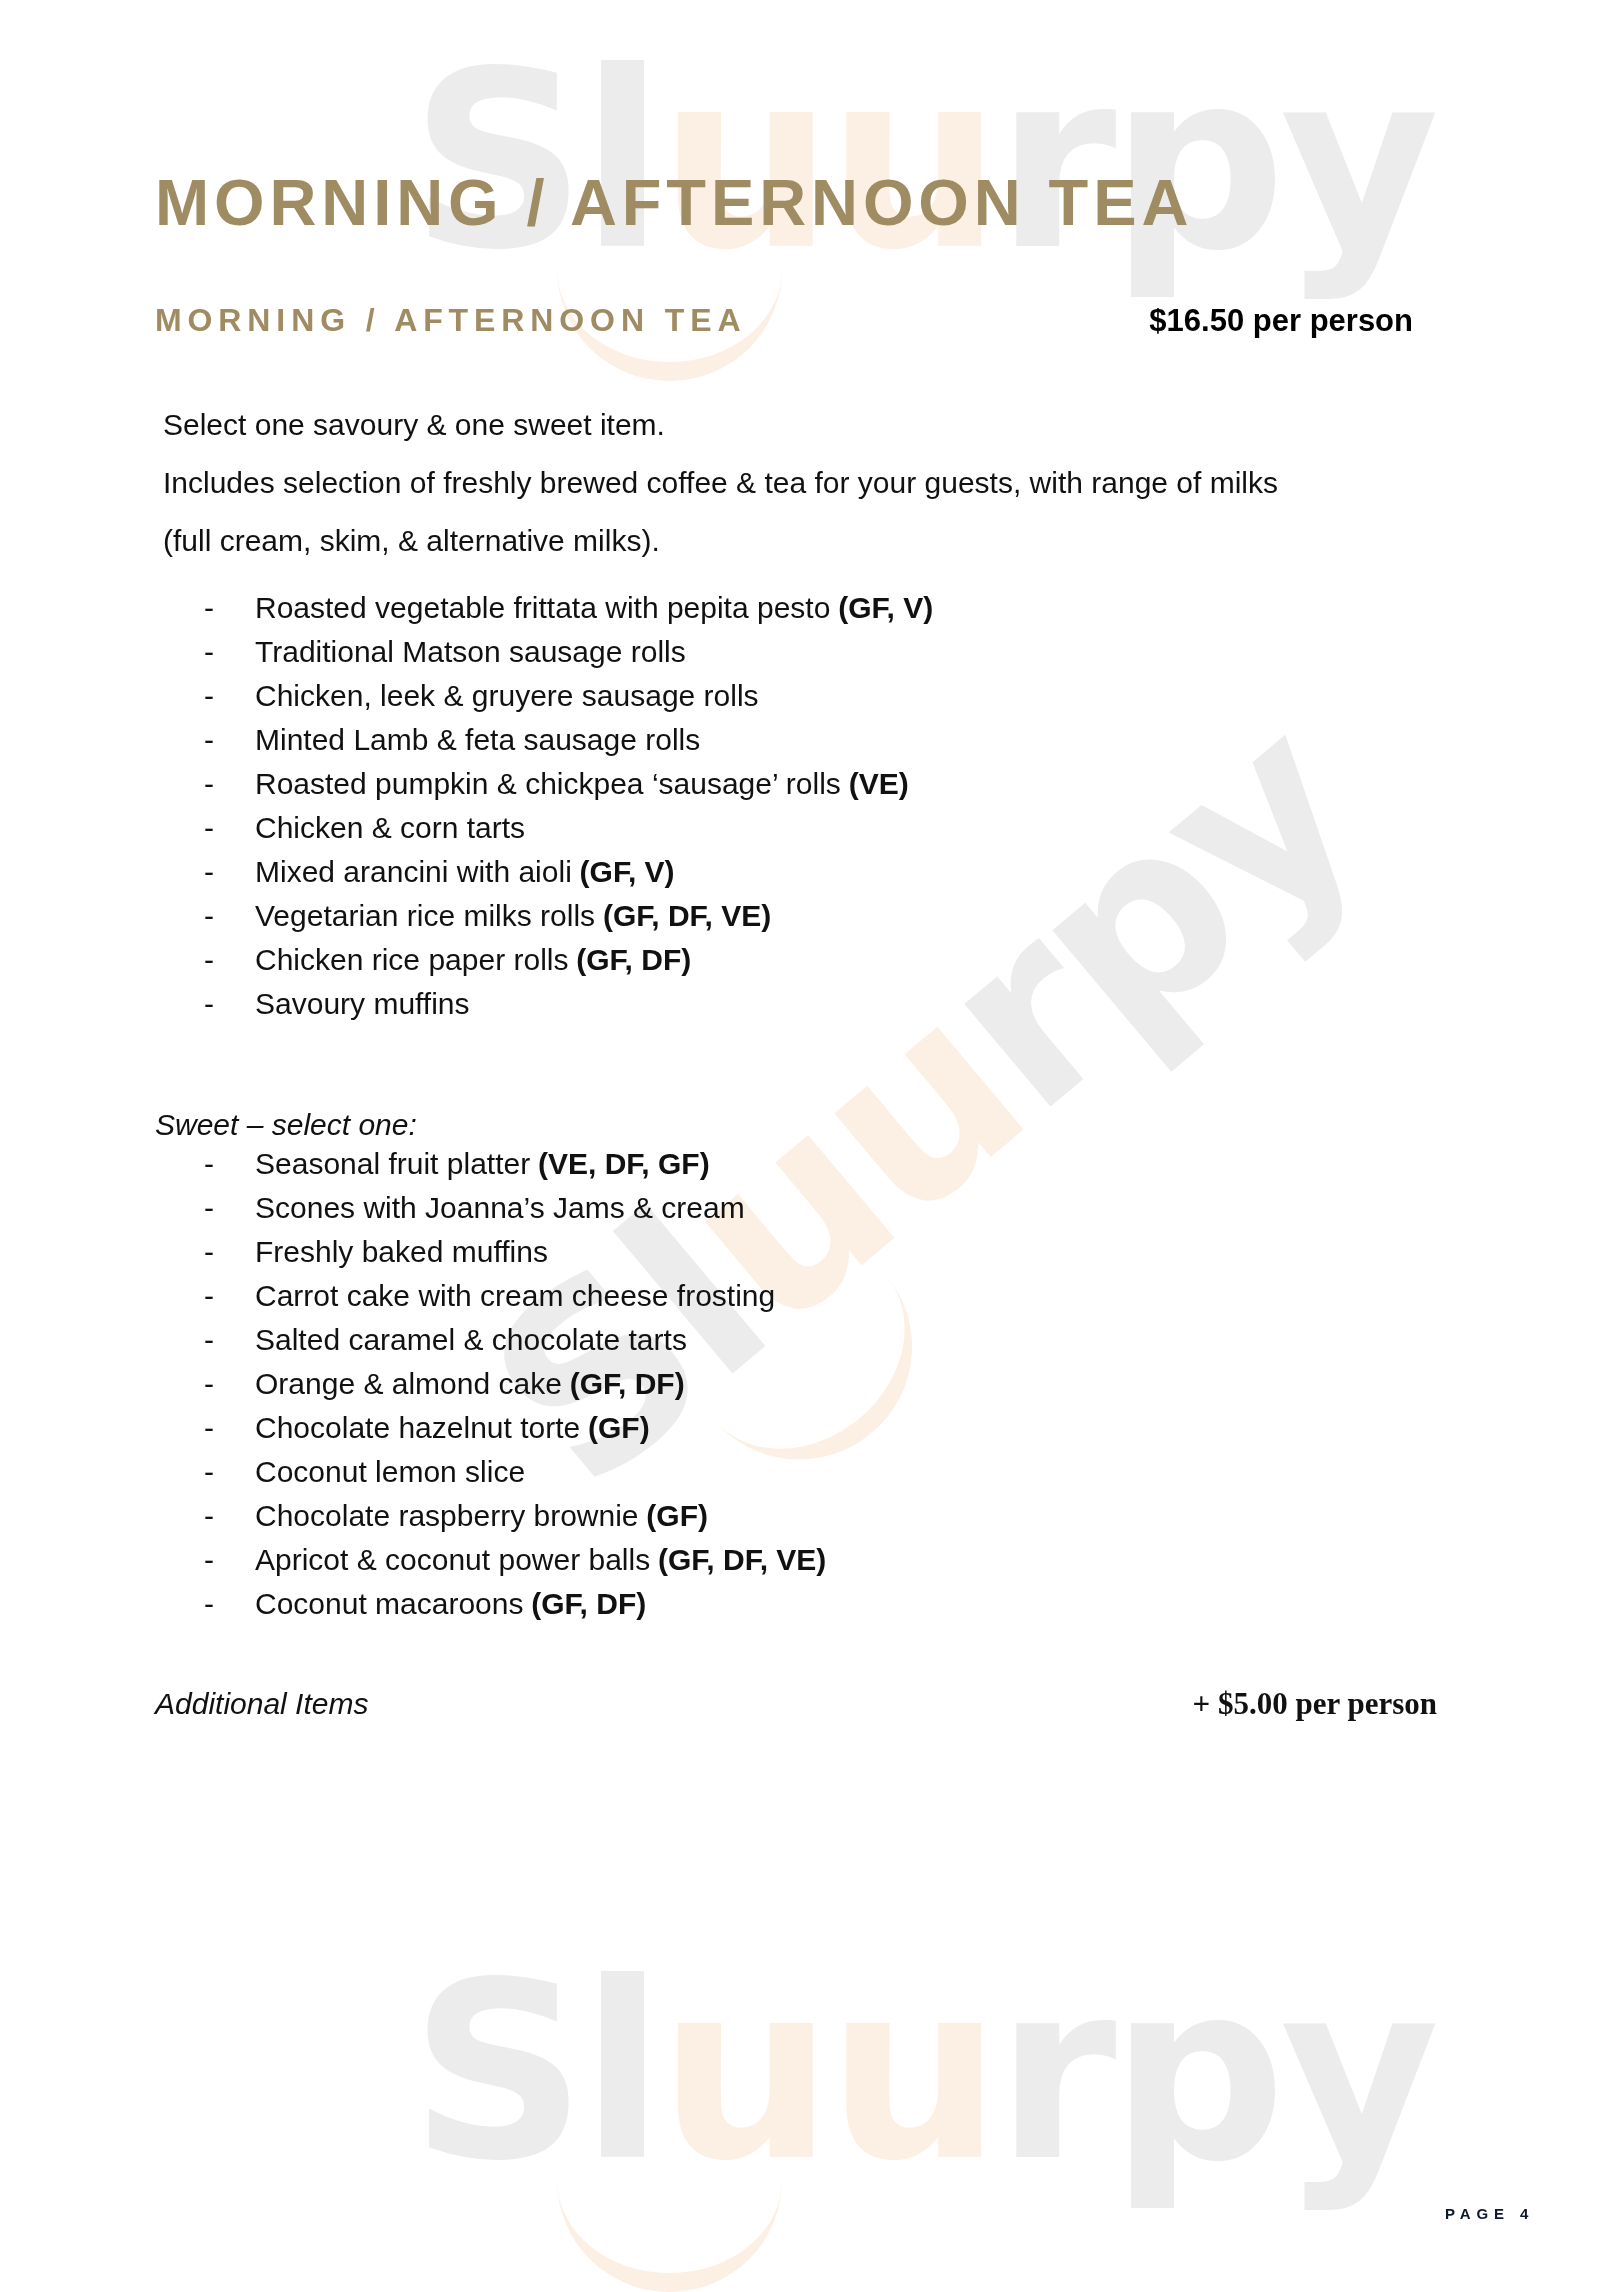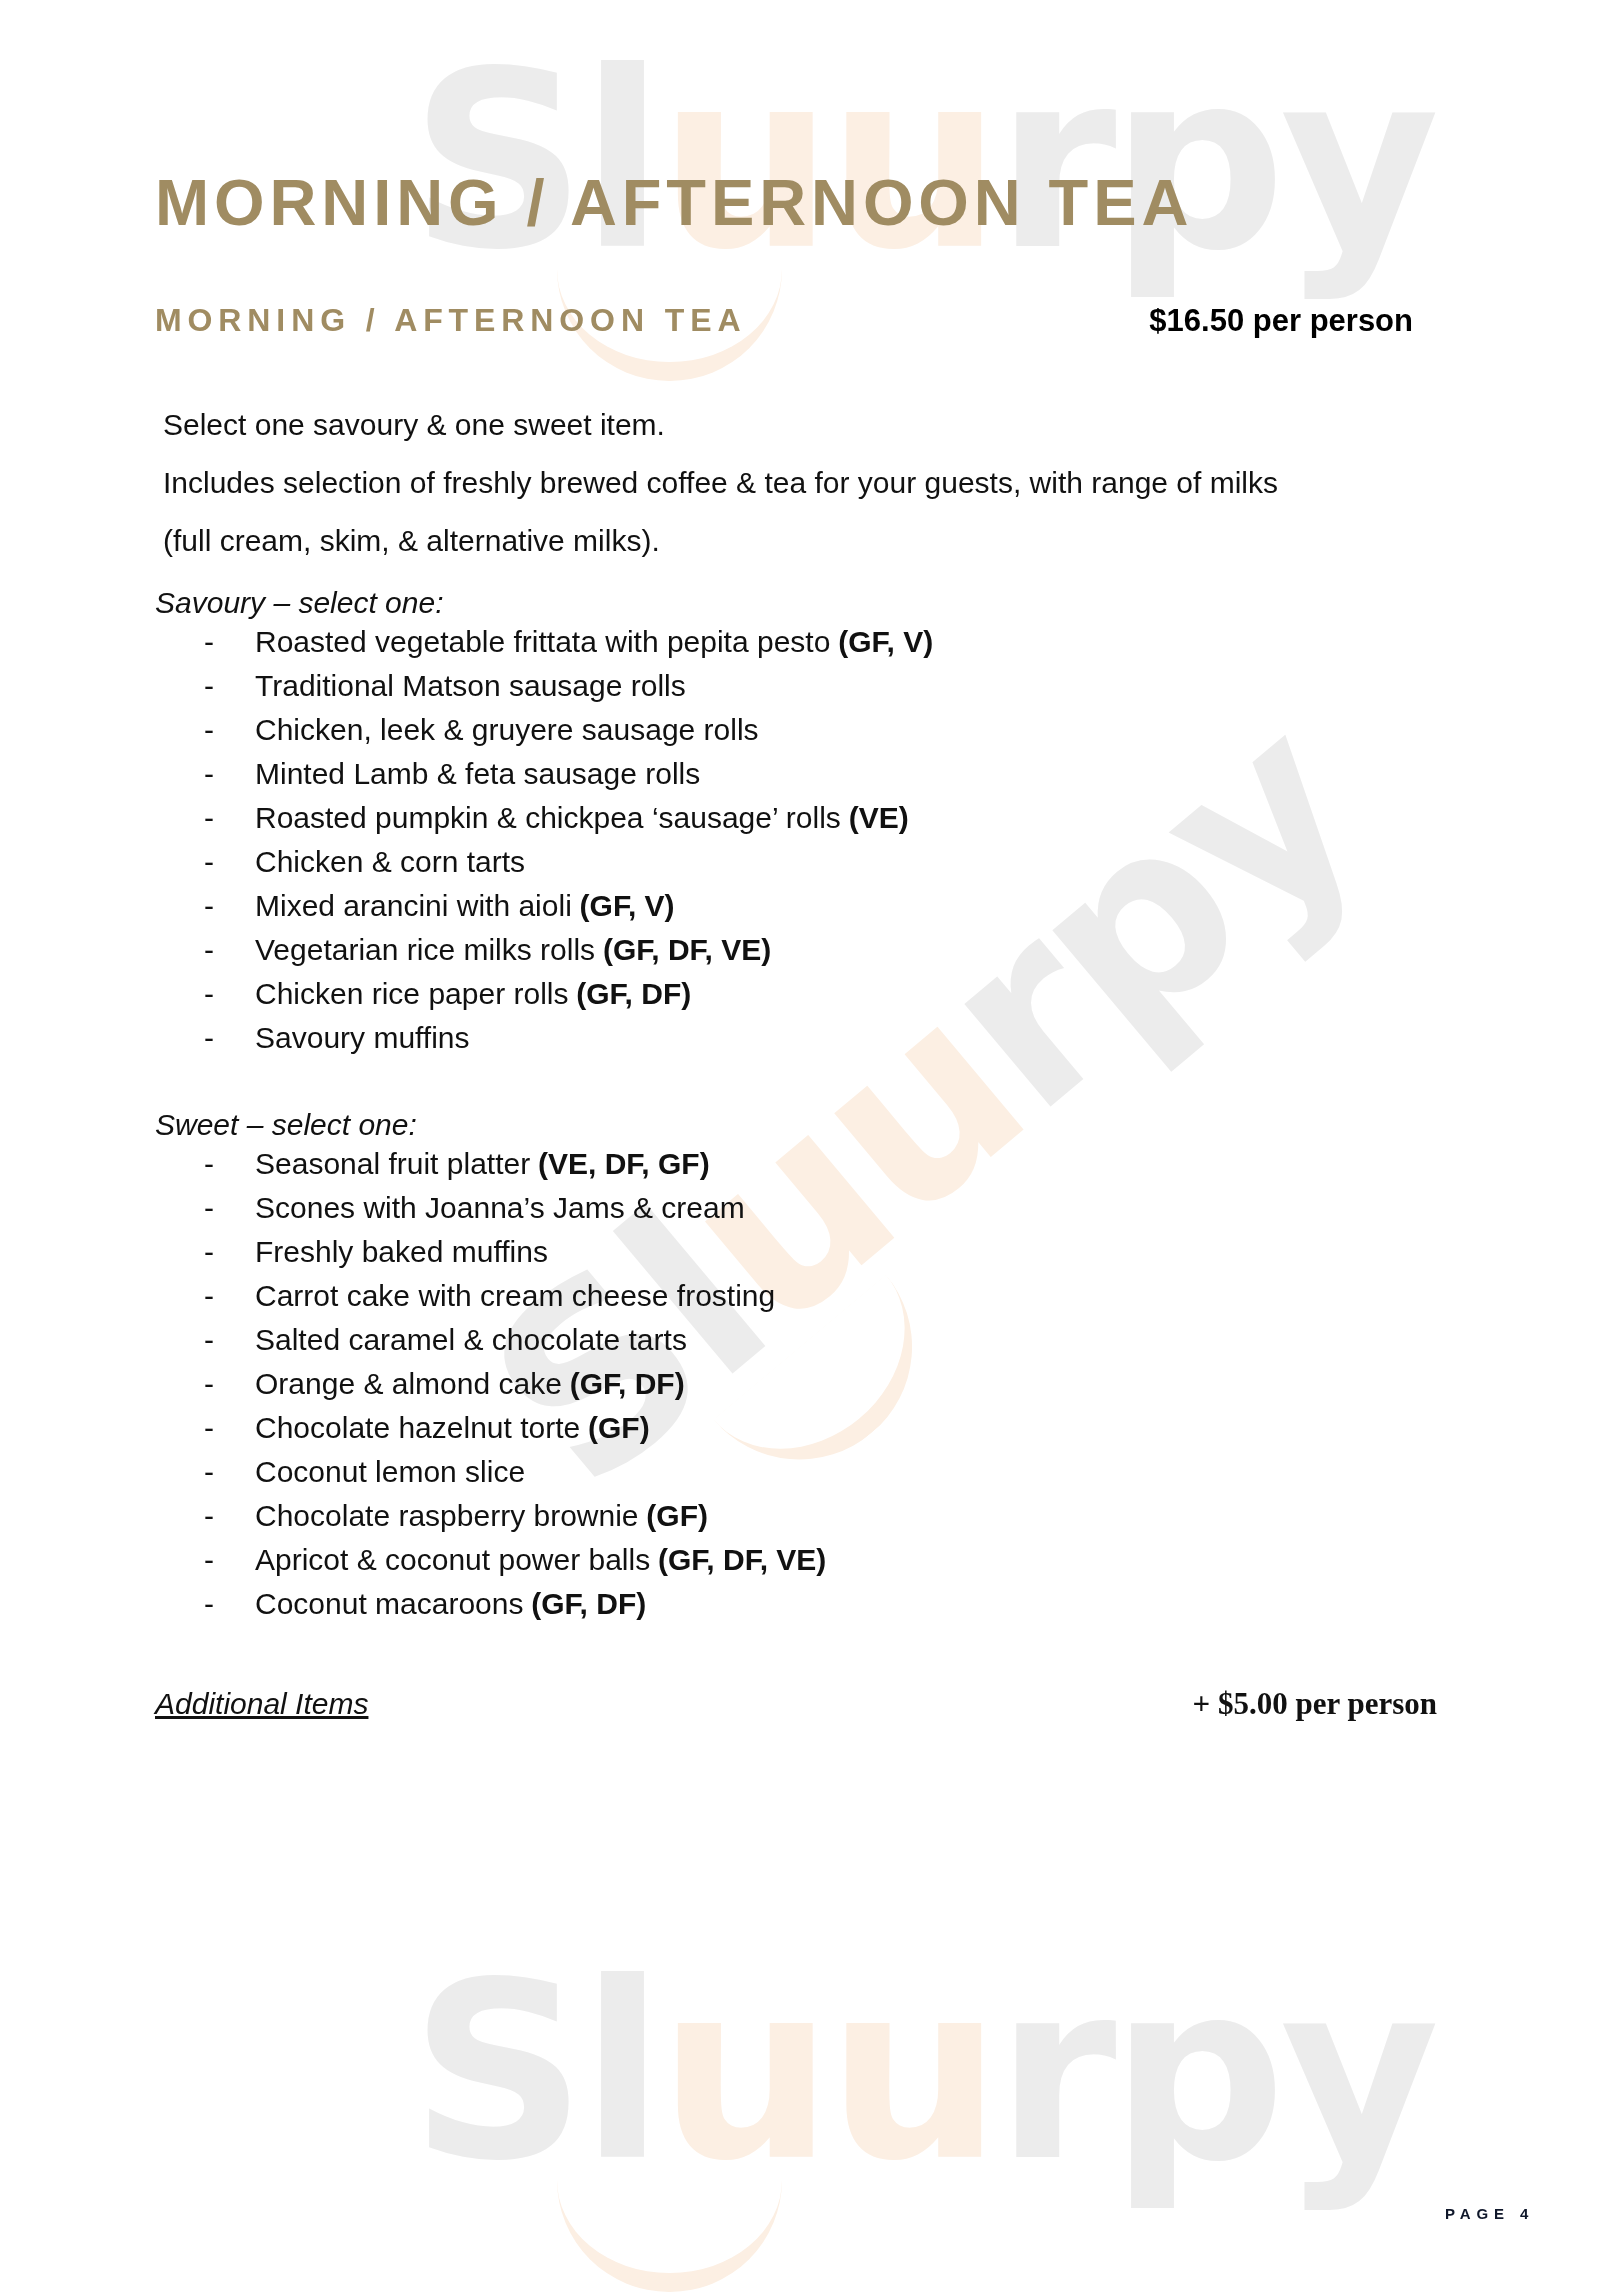--- a/index.html
+++ b/index.html
@@ -44,21 +44,21 @@
     .savoury { position: absolute; top: 586px; left: 0; }
     .sweet { position: absolute; top: 1108px; left: 0; }
     ul.items { list-style: none; margin: 0; padding: 0; }
     ul.items li { font-size: 30px; line-height: 44px; display: flex; }
     ul.items li .dash { width: 51px; padding-left: 49px; flex: none; }
     ul.items li .tag { font-weight: bold; margin-left: 7.8px; }
     .additional-row {
       position: absolute; top: 1686px; left: 0; width: 1282px;
       display: flex; justify-content: space-between; align-items: baseline;
     }
-    .additional-label { font-style: italic; font-size: 30px; text-decoration: underline; }
+    .additional-label { font-style: italic; font-size: 30px; }
     .additional-price { font-size: 31px; font-weight: bold; font-family: Liberation Serif, serif; }
     .page-num {
       position: absolute; left: 1445px; top: 2205px; z-index: 1;
       font-size: 15px; font-weight: bold; letter-spacing: 5.9px; color: #0f172a;
     }
   </style>
 </head>
 <body>
 
 <div class="wm wm-top">
@@ -82,21 +82,20 @@
     <span class="price">$16.50 per person</span>
   </div>
 
   <div class="intro">
     <p>Select one savoury &amp; one sweet item.</p>
     <p>Includes selection of freshly brewed coffee &amp; tea for your guests, with range of milks</p>
     <p>(full cream, skim, &amp; alternative milks).</p>
   </div>
 
   <div class="savoury">
-    <div class="group-label">Savoury – select one:</div>
     <ul class="items">
       <li>
           <span class="dash">-</span>
           <span>Roasted vegetable frittata with pepita pesto</span>
           <span class="tag">(GF, V)</span>
         </li>
       <li>
           <span class="dash">-</span>
           <span>Traditional Matson sausage rolls</span>
         </li>

